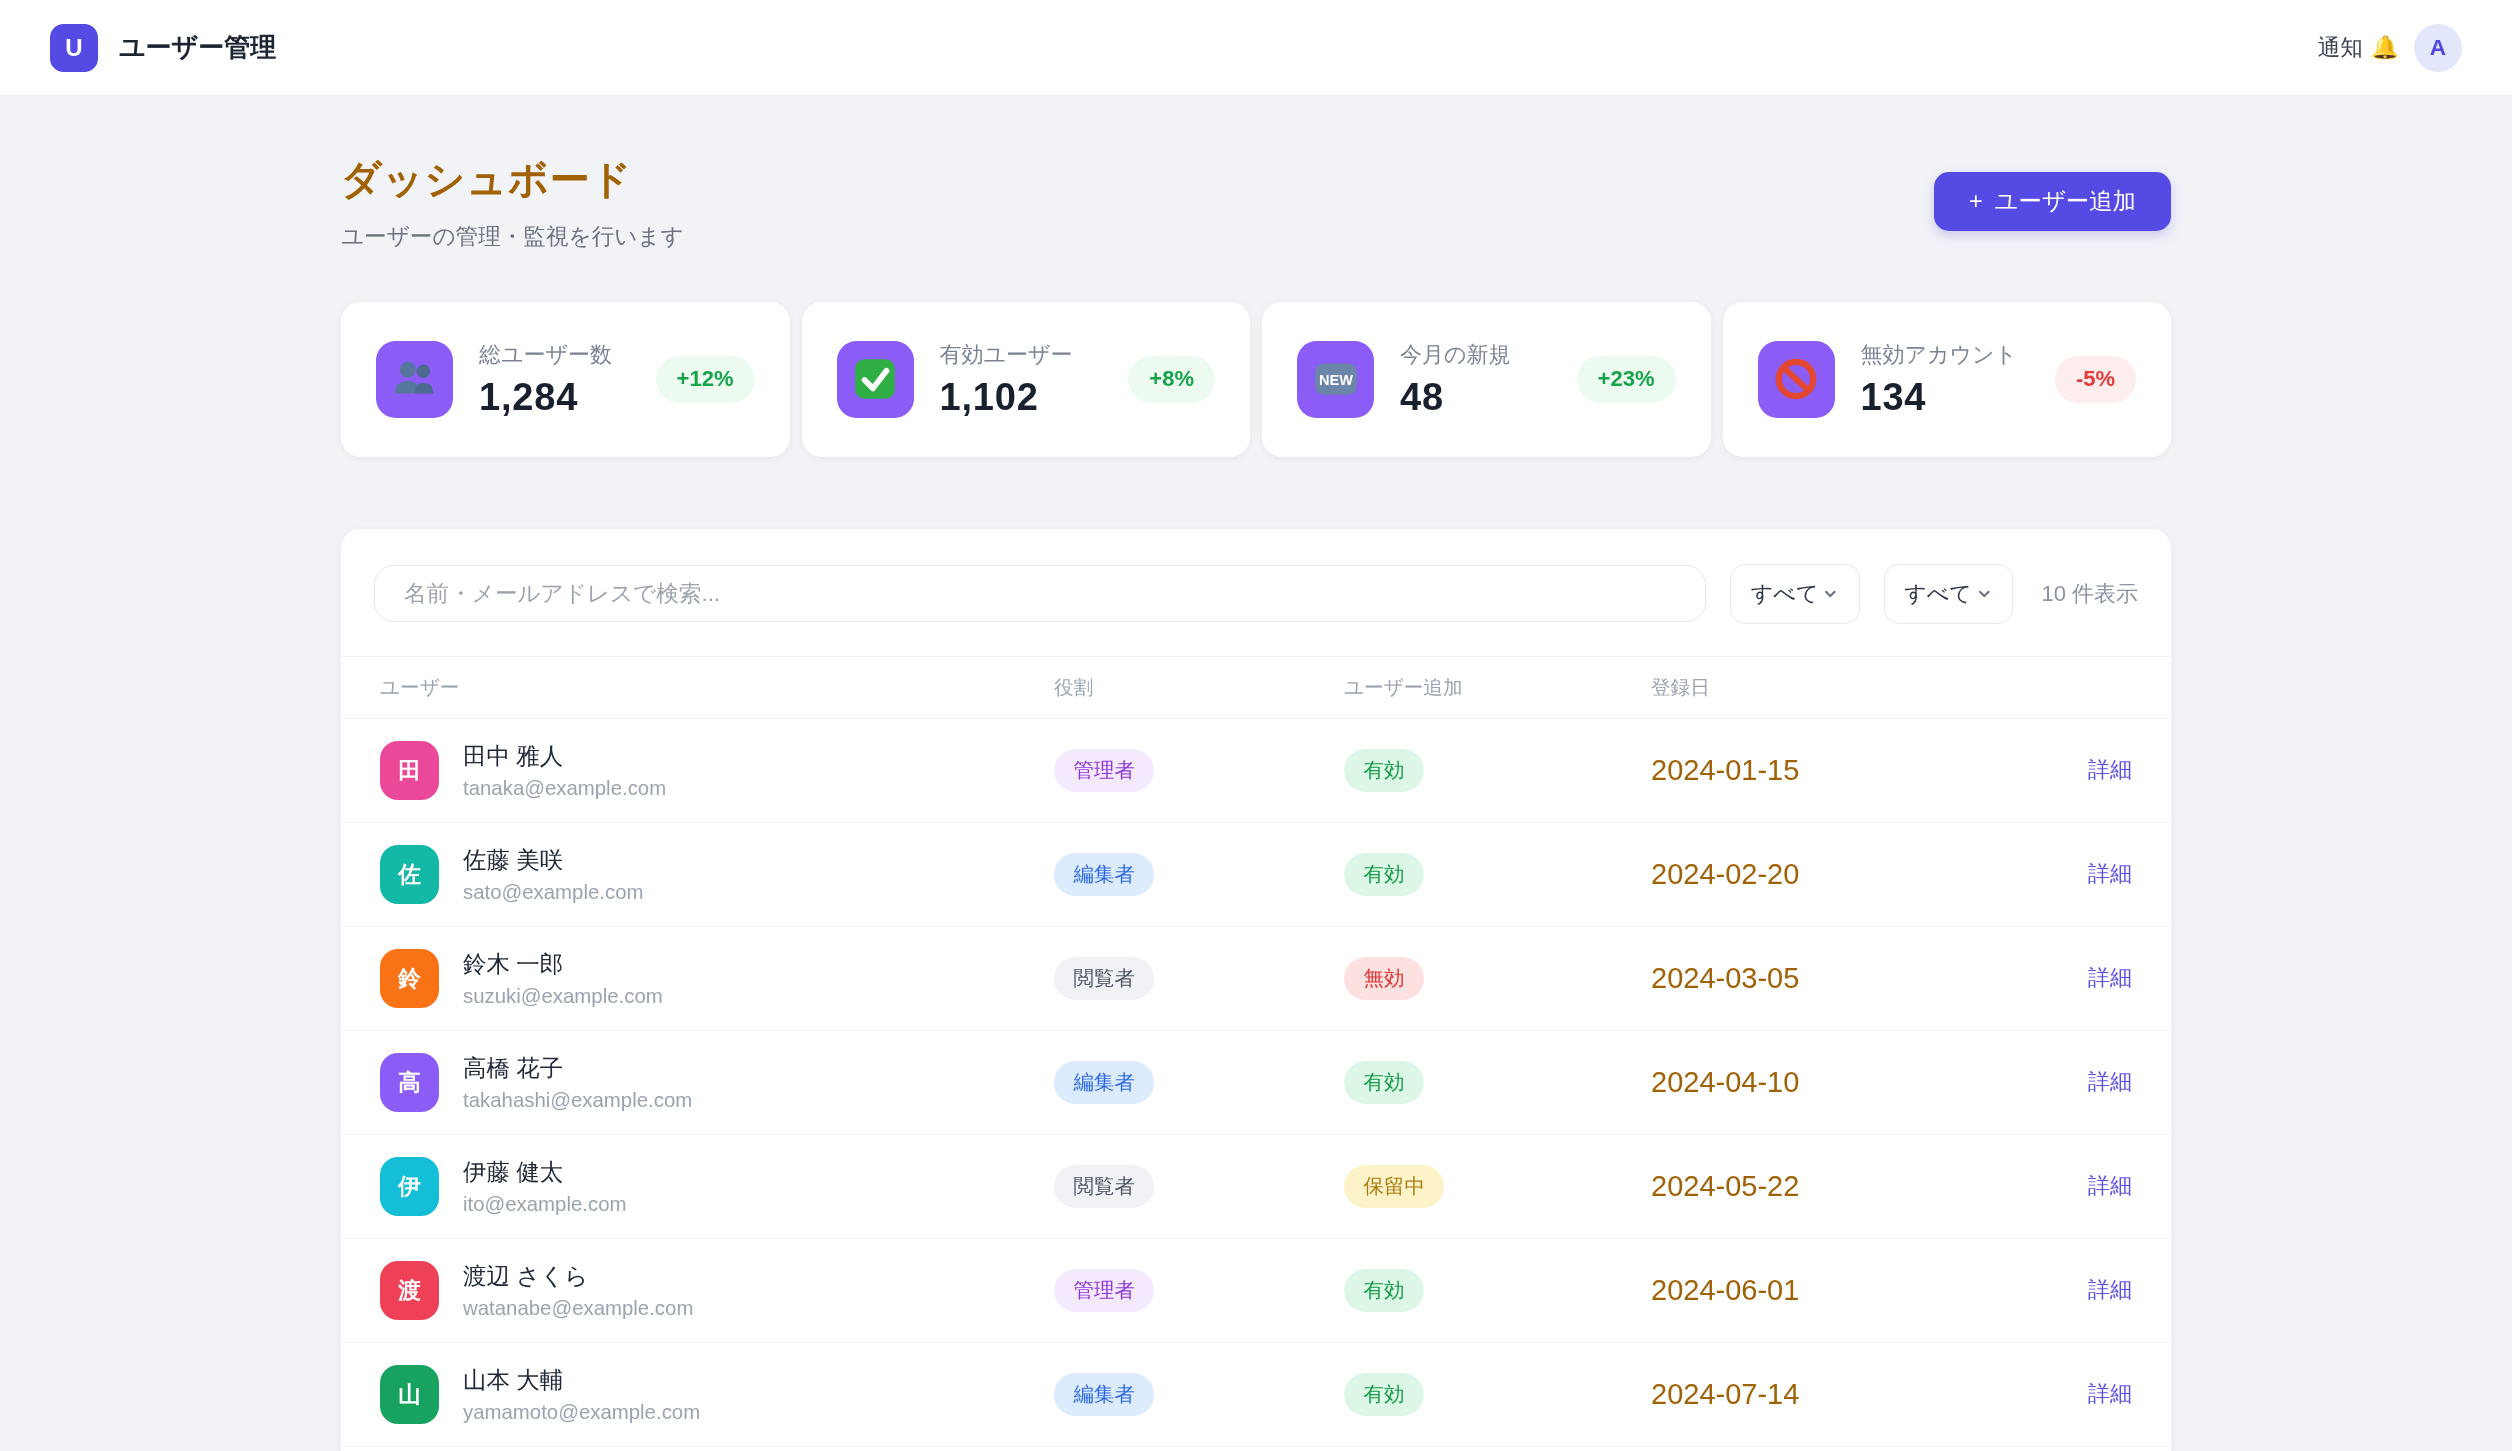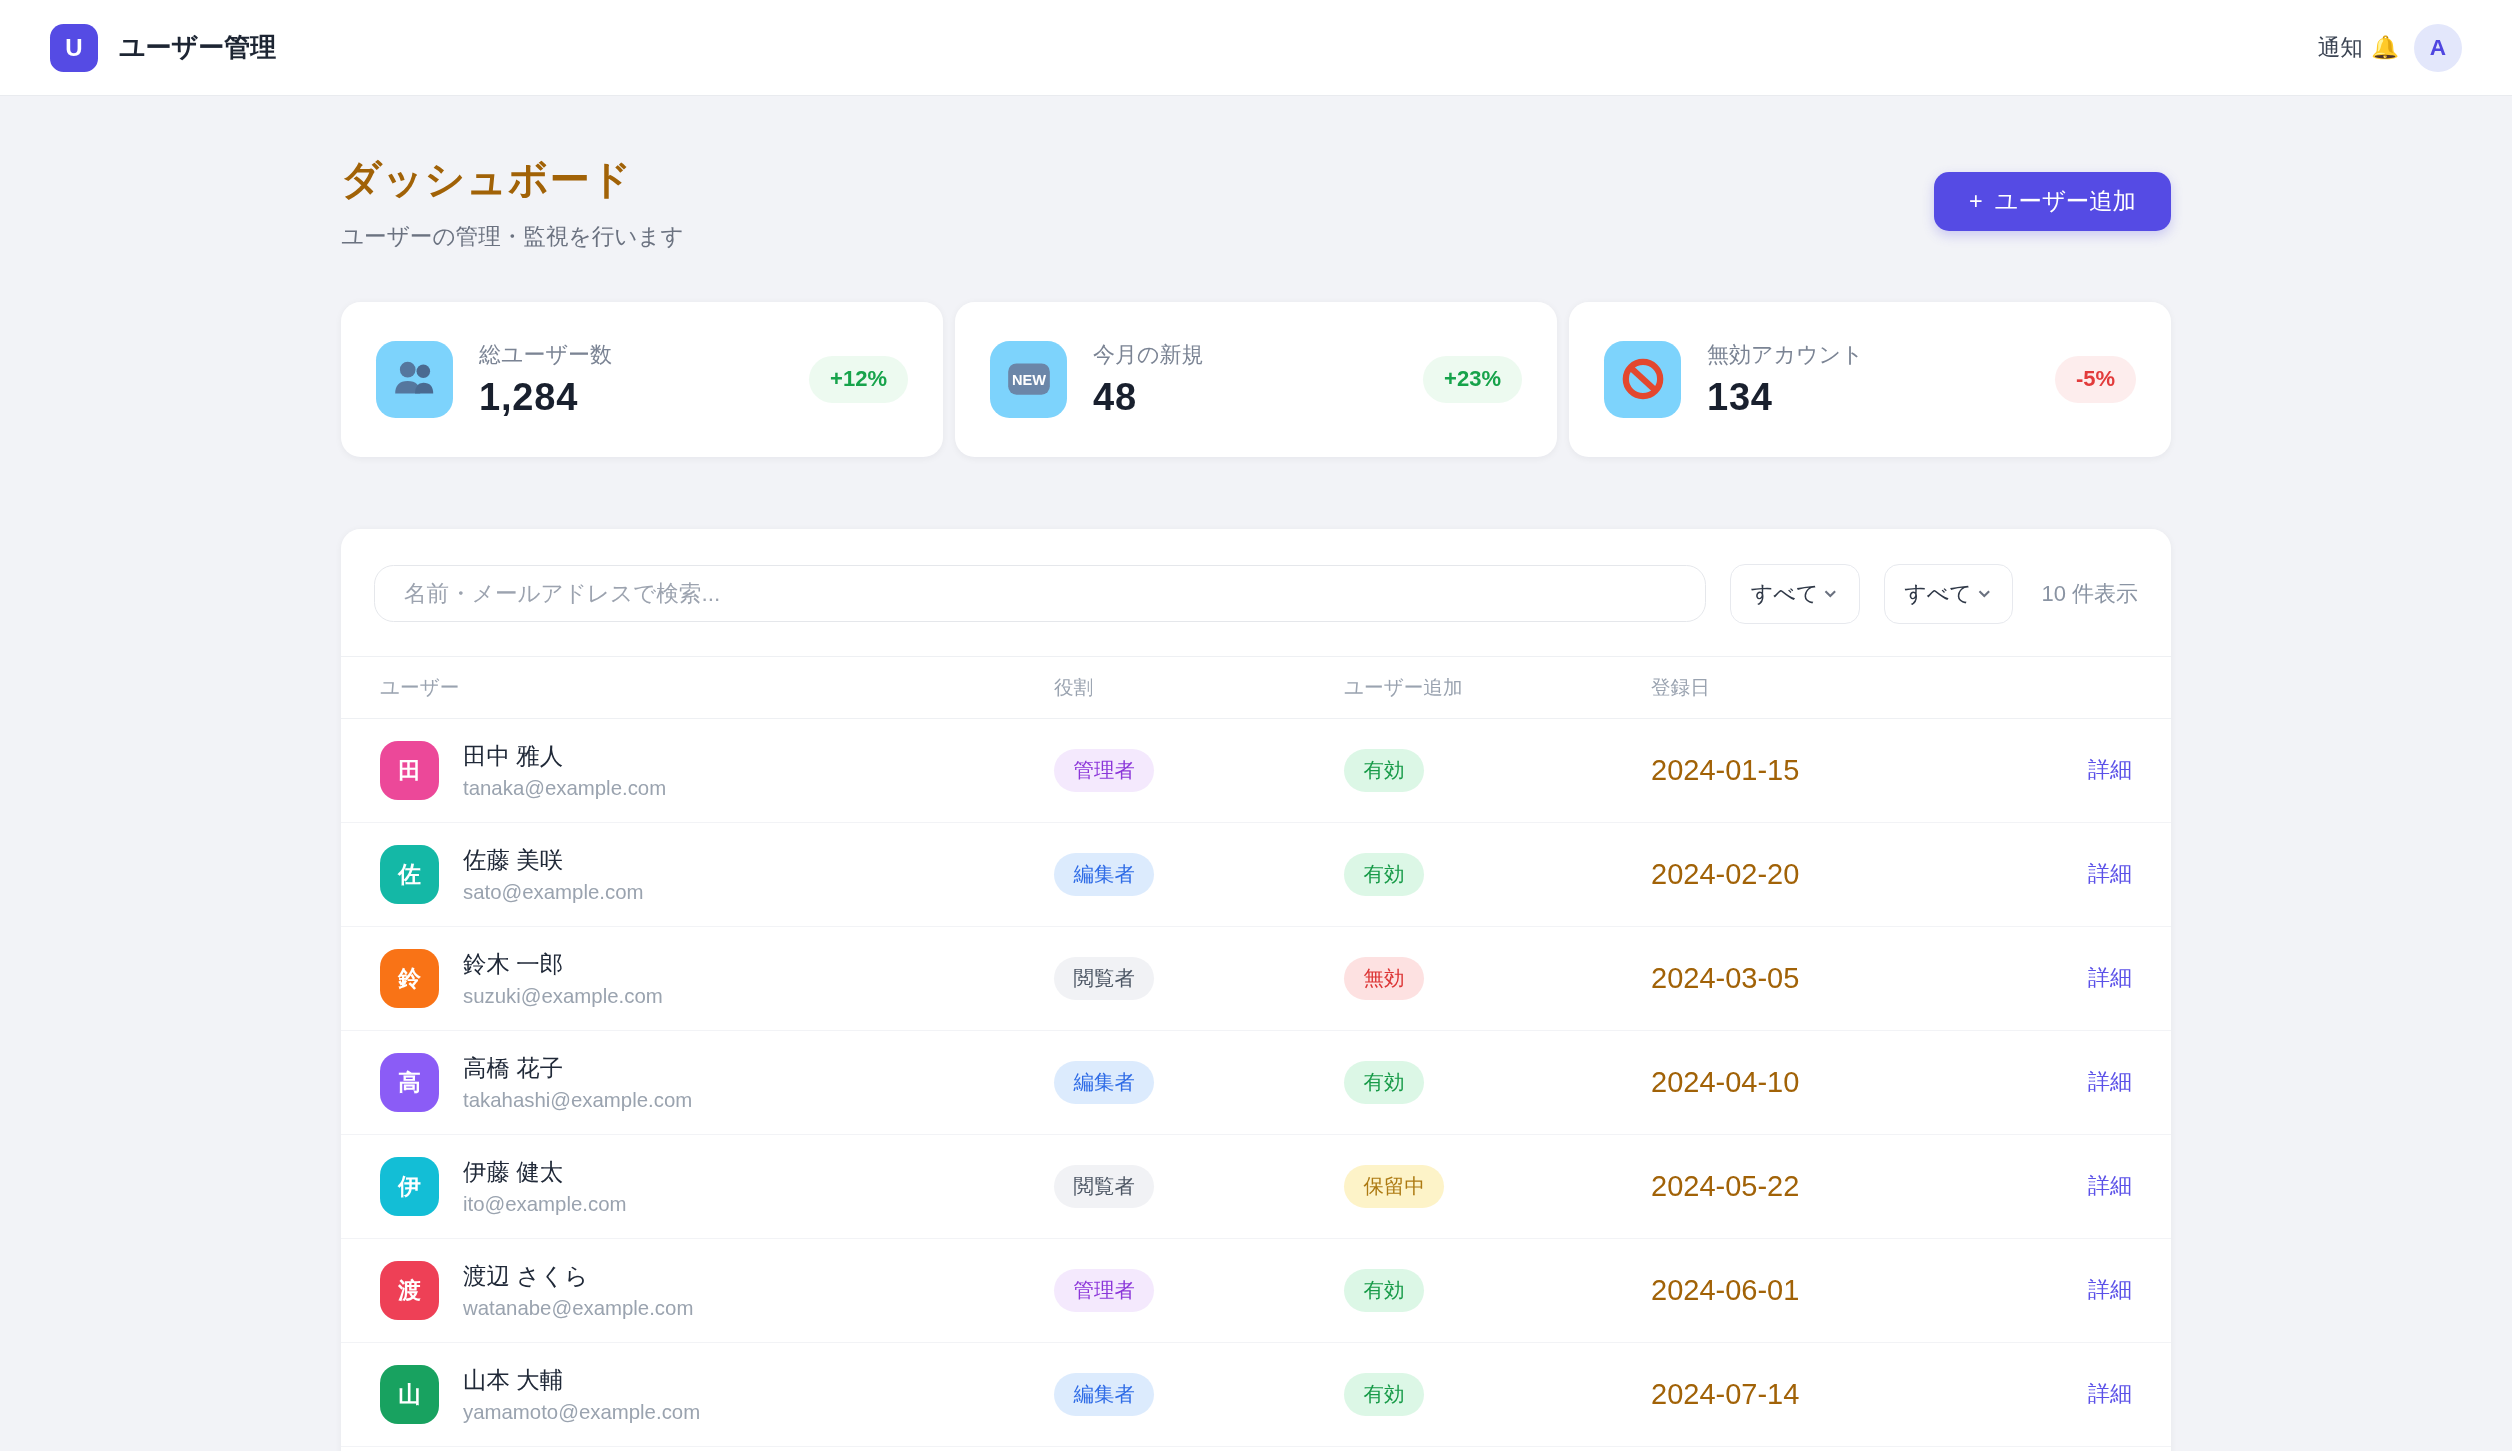--- a/index.html
+++ b/index.html
@@ -40,21 +40,21 @@
     box-shadow:0 4.5px 12px rgba(85,75,228,.25);
   }
   
   .stats-row { display:flex; gap:12px; margin-bottom:72px; }
   .stat-card {
     flex:1; background:#fff; border-radius:19.6px; padding:38px 35px;
     display:flex; align-items:center;
     box-shadow:0 1.5px 7.5px rgba(15,23,42,.05);
   }
   .icon-box {
-    width:77px; height:77px; border-radius:19.6px; background:#7dd3fc;
+    width:77px; height:77px; border-radius:19.6px; background:#8b5cf6;
     display:flex; align-items:center; justify-content:center; flex:none;
   }
   .icon-box svg { display:none; width:50px; height:50px; }
   .icon-box.users-icon   svg.users,
   .icon-box.check-icon   svg.check,
   .icon-box.new-icon     svg.new,
   .icon-box.blocked-icon svg.blocked { display:block; }
   .stat-text { margin-left:26px; }
   .stat-label { font-size:22px; color:#7b8494; }
   .stat-value { font-size:38px; font-weight:800; color:#19202e; margin-top:6px; letter-spacing:0.8px; }
@@ -157,20 +157,35 @@
         </svg>
 
       </div>
       <div class="stat-text">
         <div class="stat-label">総ユーザー数</div>
         <div class="stat-value">1,284</div>
       </div>
       <div class="delta up">+12%</div>
     </div>
 
+    <div class="stat-card">
+      <div class="icon-box check-icon">
+
+        <svg class="check" viewBox="0 0 48 48">
+          <rect x="5" y="5" width="38" height="38" rx="9" fill="#2fae44"></rect>
+          <path d="M14 25 l8 8 l13 -17" stroke="#ffffff" stroke-width="5.5" fill="none" stroke-linecap="round" stroke-linejoin="round"></path>
+        </svg>
+
+      </div>
+      <div class="stat-text">
+        <div class="stat-label">有効ユーザー</div>
+        <div class="stat-value">1,102</div>
+      </div>
+      <div class="delta up">+8%</div>
+    </div>
 
     <div class="stat-card">
       <div class="icon-box new-icon">
 
         <svg class="new" viewBox="0 0 48 48">
           <rect x="4" y="9" width="40" height="30" rx="8" fill="#6b86a8"></rect>
           <text x="24" y="30" text-anchor="middle" font-size="14" font-weight="bold" fill="#ffffff" font-family="Liberation Sans, sans-serif">NEW</text>
         </svg>
 
       </div>

